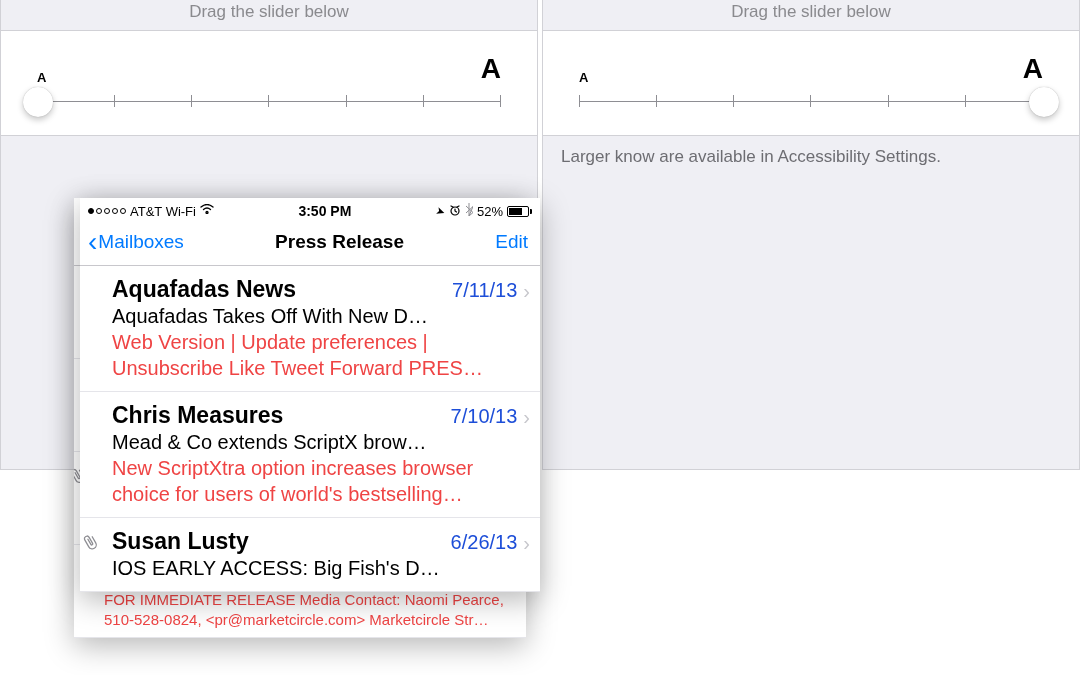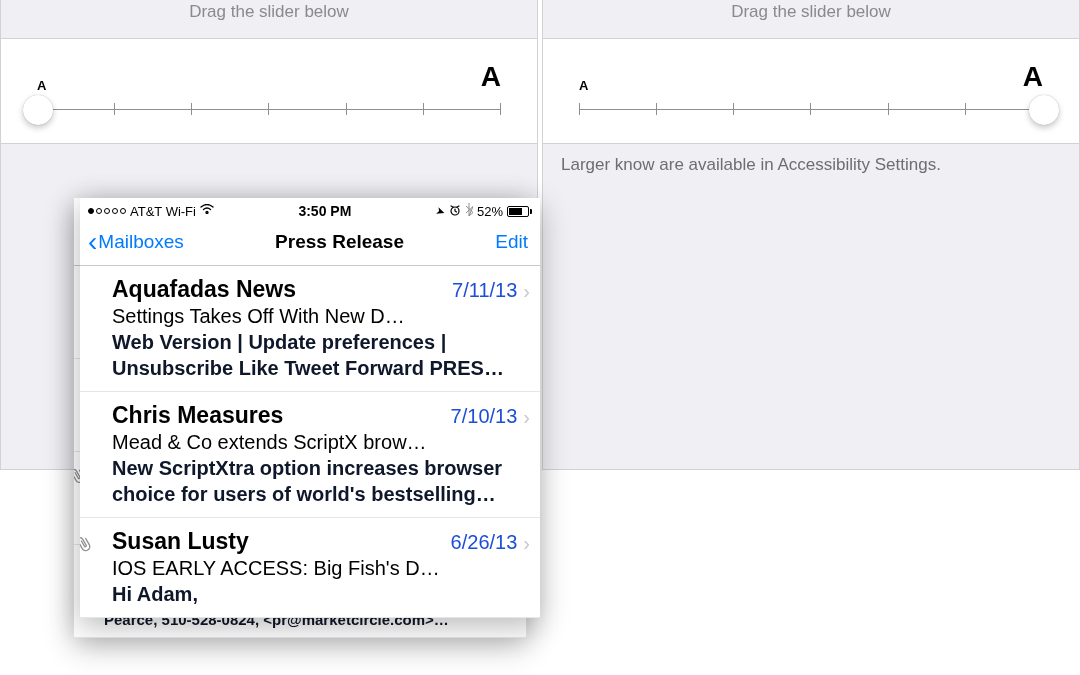--- a/index.html
+++ b/index.html
@@ -23,21 +23,21 @@
   top: 0;
   left: 0;
   right: 0;
 }
 .half.left .settings-panel { right: 2px; height: 470px; }
 .half.right .settings-panel { left: 2px; height: 470px; }
 .settings-header {
   text-align: center;
   color: #8a8a8e;
   font-size: 17px;
-  padding: 2px 0 16px;
+  padding: 2px 0 8px;
   font-weight: 400;
 }
 .slider-box {
   background: #fff;
   border-top: 1px solid #d1d1d6;
   border-bottom: 1px solid #d1d1d6;
   padding: 22px 36px 18px 36px;
   position: relative;
 }
 .slider-labels {
@@ -134,21 +134,21 @@
 }
 .mail-gutter { width: 24px; display: flex; justify-content: center; padding-top: 4px; flex-shrink: 0; }
 .paperclip { color: #8e8e93; font-size: 14px; transform: rotate(-30deg); }
 .mail-content { flex: 1; min-width: 0; }
 .mail-top { display: flex; align-items: baseline; justify-content: space-between; gap: 6px; }
 .mail-sender { font-weight: 700; white-space: nowrap; overflow: hidden; text-overflow: ellipsis; }
 .mail-meta { display: flex; align-items: center; gap: 6px; flex-shrink: 0; }
 .mail-date { color: #1d4ed8; }
 .chevron-right { color: #c7c7cc; font-size: 20px; line-height: 1; }
 .mail-subject { white-space: nowrap; overflow: hidden; text-overflow: ellipsis; color: #000; }
-.mail-preview { color: #0f172a; overflow: hidden; font-weight: bold; }
+.mail-preview { color: #ef4444; overflow: hidden; }
 .phone.small .mail-sender { font-size: 17px; }
 .phone.small .mail-date { font-size: 16px; }
 .phone.small .mail-subject { font-size: 15px; }
 .phone.small .mail-preview { font-size: 15px; line-height: 1.3; display: -webkit-box; -webkit-line-clamp: 2; -webkit-box-orient: vertical; }
 .phone.large .mail-sender { font-size: 23px; }
 .phone.large .mail-date { font-size: 20px; }
 .phone.large .mail-subject { font-size: 20px; line-height: 1.3; }
 .phone.large .mail-preview { font-size: 20px; line-height: 1.3; display: -webkit-box; -webkit-line-clamp: 2; -webkit-box-orient: vertical; }
 .phone.large .mail-item { padding: 10px 10px 10px 6px; }
 .phone.large .mail-gutter { width: 26px; }
@@ -378,21 +378,21 @@
         <div class="mail-item">
           <div class="mail-gutter"></div>
           <div class="mail-content">
             <div class="mail-top">
               <div class="mail-sender">Aquafadas News</div>
               <div class="mail-meta">
                 <span class="mail-date">7/11/13</span>
                 <span class="chevron-right">›</span>
               </div>
             </div>
-            <div class="mail-subject">Settings Takes Off With New D…</div>
+            <div class="mail-subject">Aquafadas Takes Off With New D…</div>
             <div class="mail-preview" style="white-space: pre-line;">Web Version | Update preferences | Unsubscribe Like Tweet Forward PRES…</div>
           </div>
         </div>
         <div class="mail-item">
           <div class="mail-gutter"></div>
           <div class="mail-content">
             <div class="mail-top">
               <div class="mail-sender">Chris Measures</div>
               <div class="mail-meta">
                 <span class="mail-date">7/10/13</span>
@@ -411,18 +411,17 @@
           </div>
           <div class="mail-content">
             <div class="mail-top">
               <div class="mail-sender">Susan Lusty</div>
               <div class="mail-meta">
                 <span class="mail-date">6/26/13</span>
                 <span class="chevron-right">›</span>
               </div>
             </div>
             <div class="mail-subject">IOS EARLY ACCESS:  Big Fish's D…</div>
-            <div class="mail-preview" style="white-space: pre-line;">Hi Adam,</div>
           </div>
         </div>
       </div>
   </div>
 </div>
 
 </body></html>

